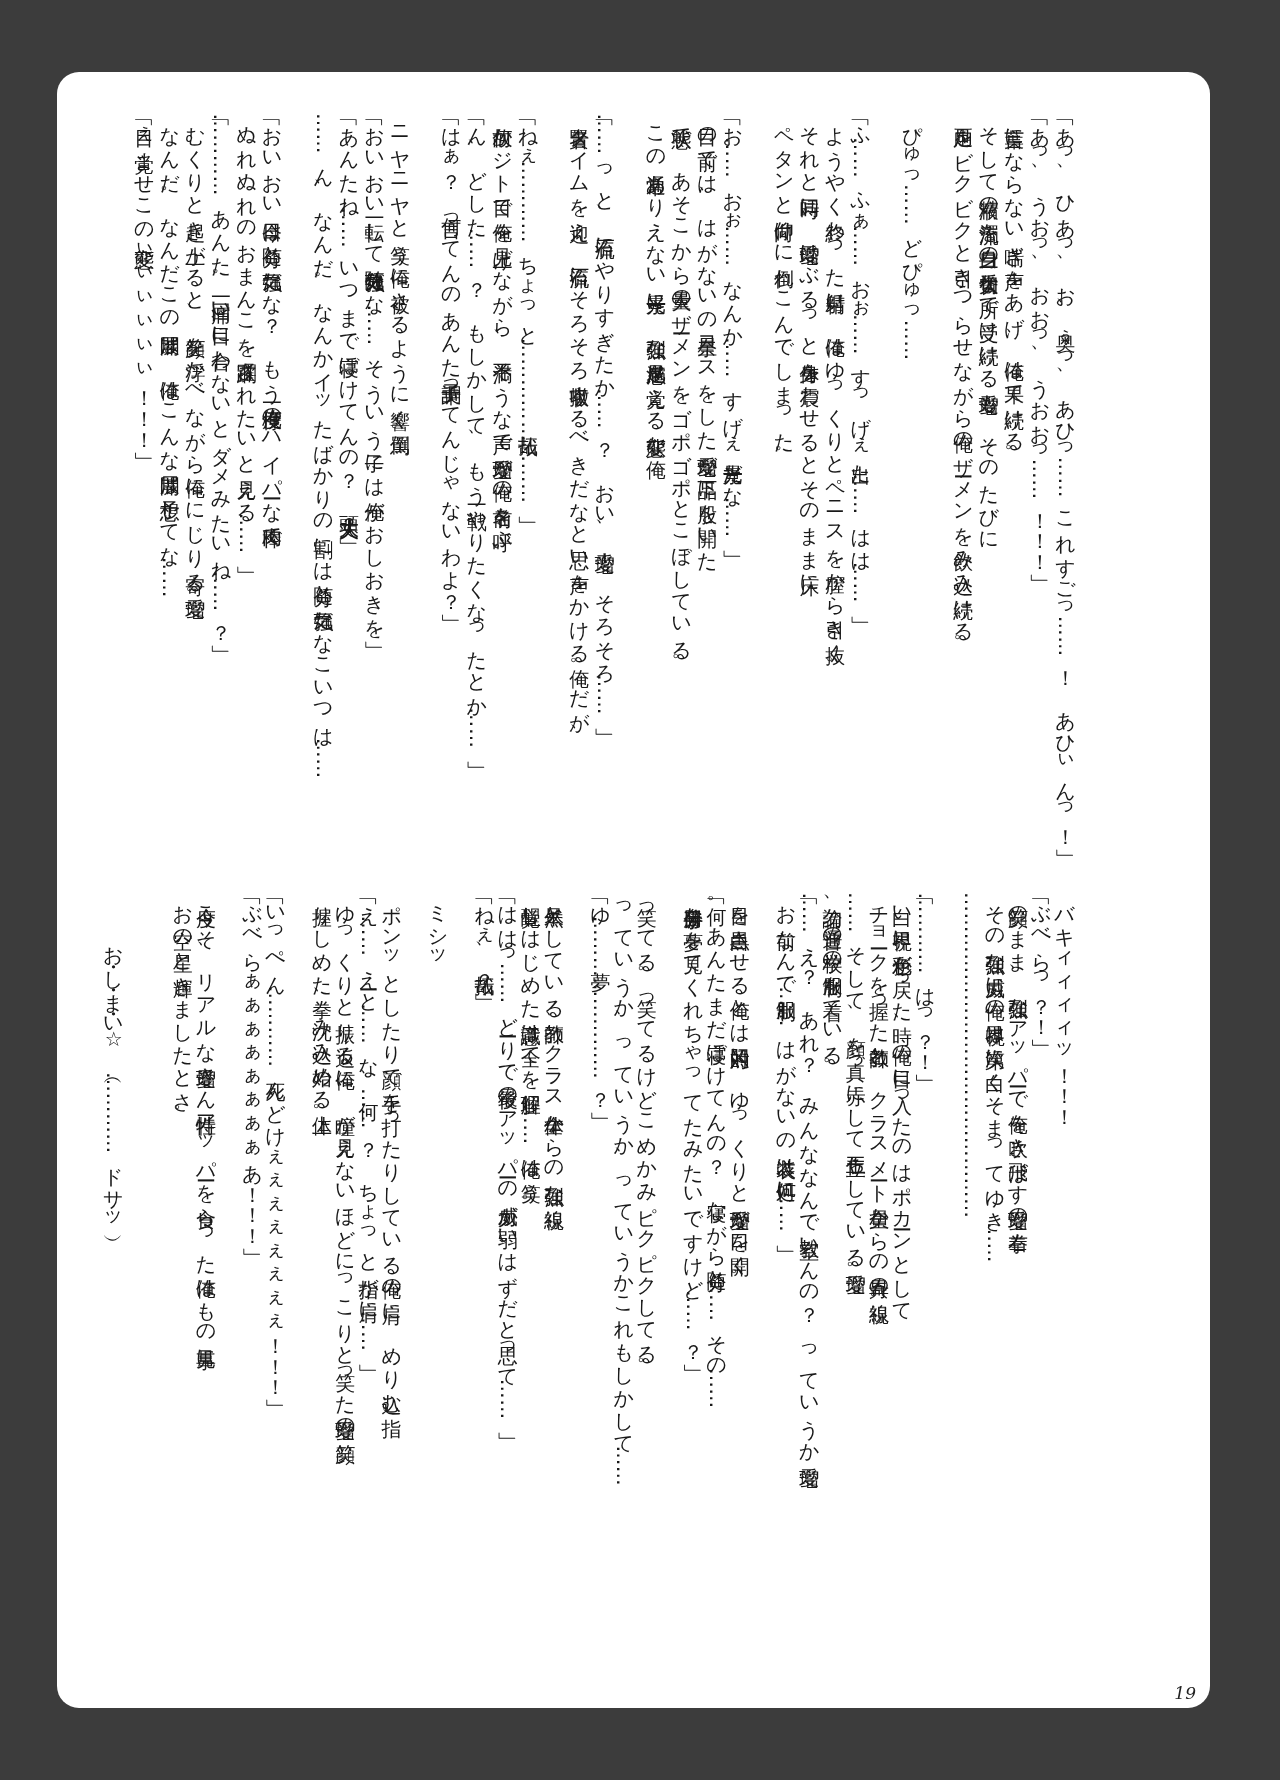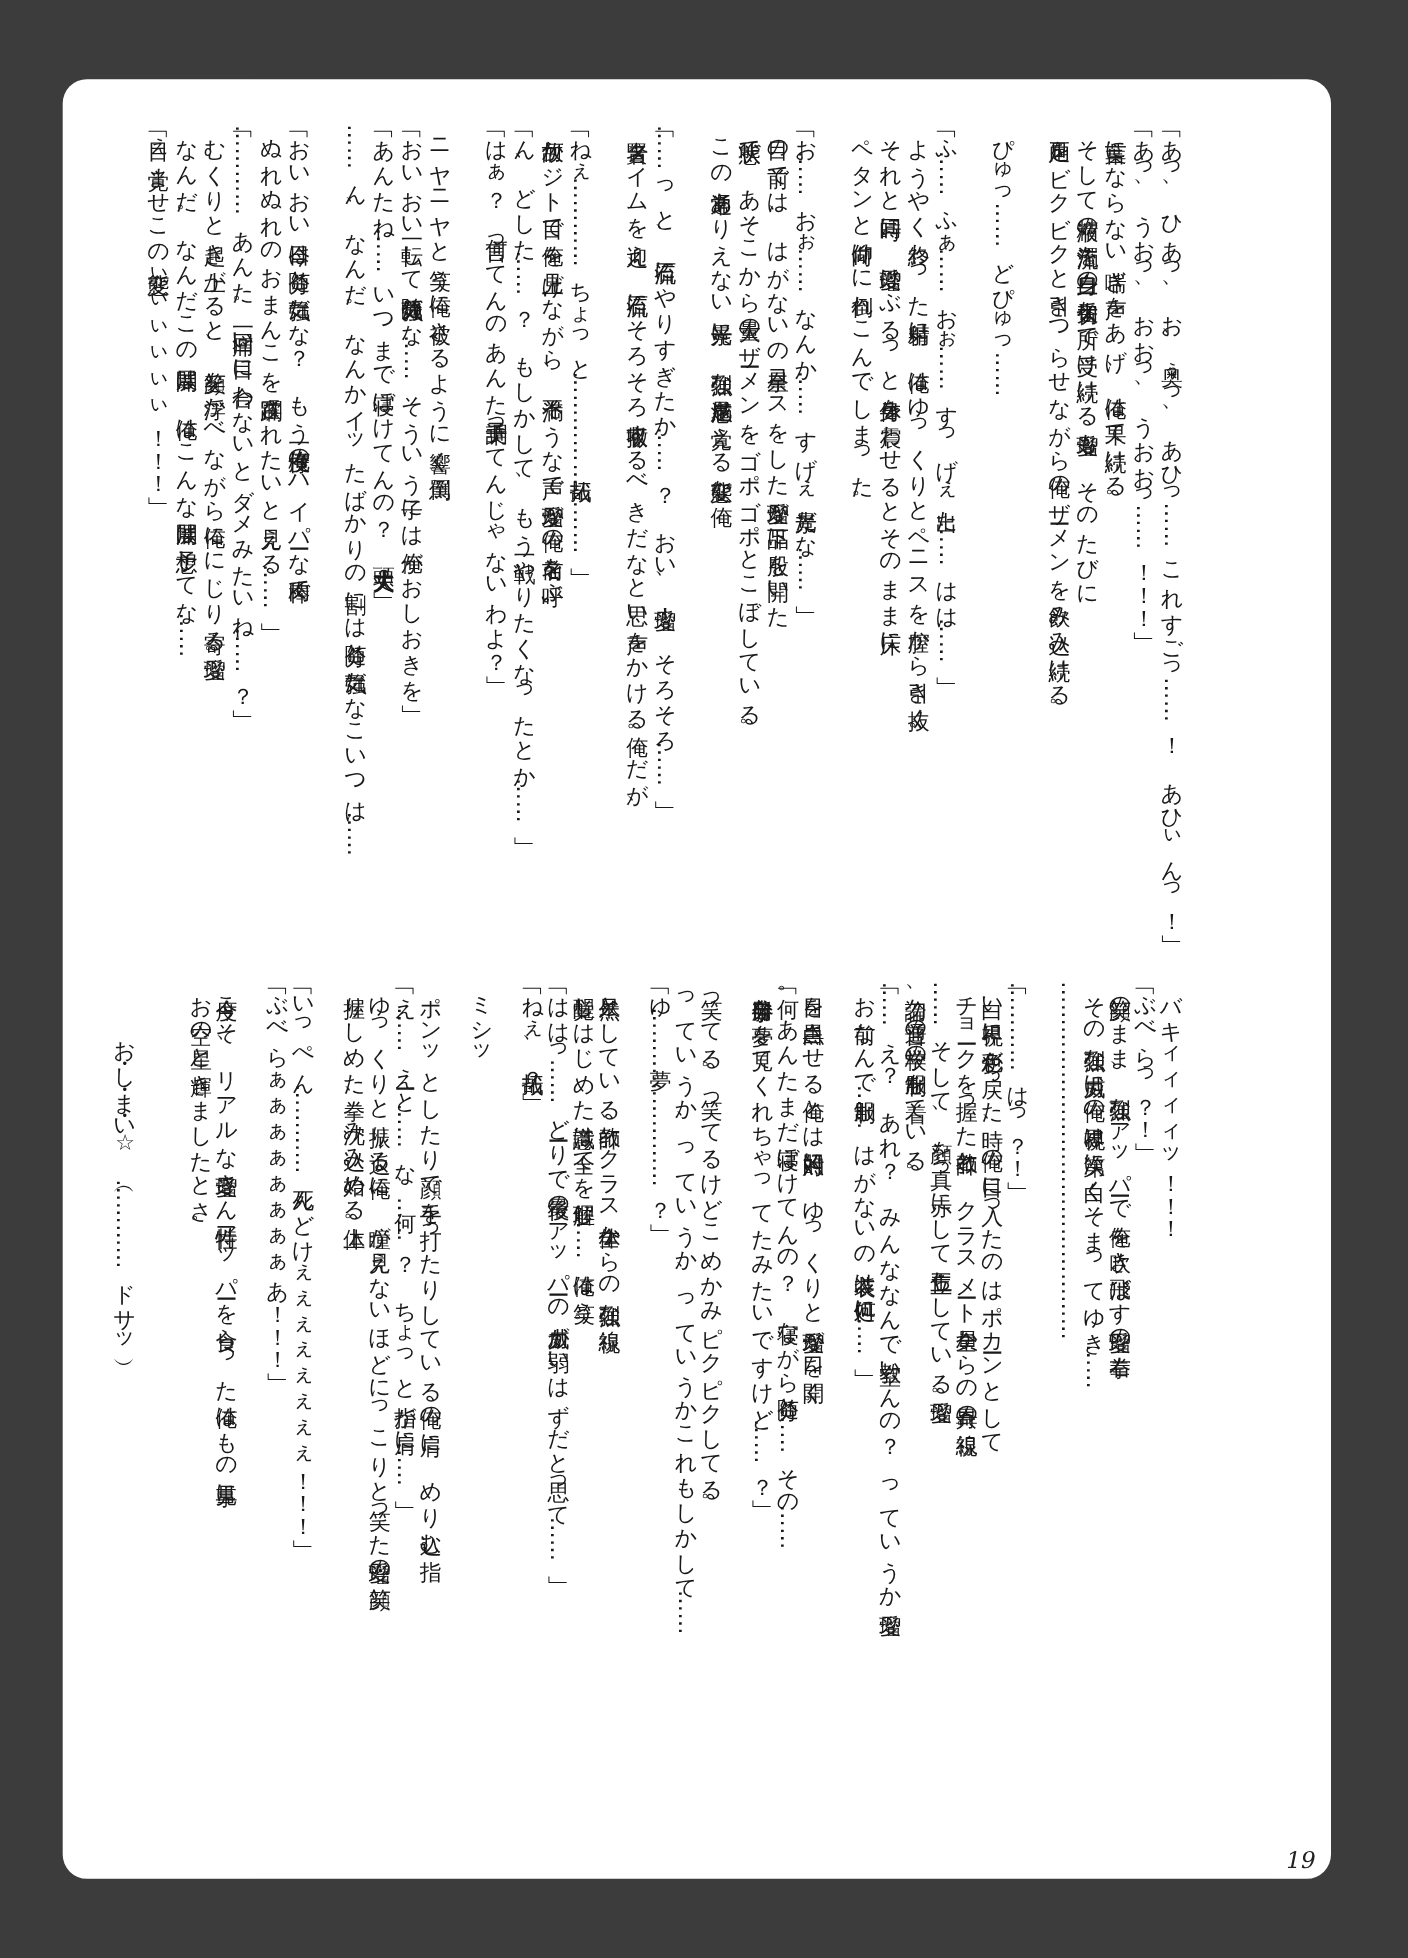--- a/index.html
+++ b/index.html
@@ -50,21 +50,21 @@
   .col {
     margin: 0;
     padding: 0;
   }
   .pagenum {
     position: absolute;
     right: 14px;
     bottom: 5px;
     font-family: "DejaVu Serif", serif;
     font-style: italic;
-    font-size: 21px;
+    font-size: 17px;
     color: #222222;
   }
 </style>
 </head>
 <body>
 
 <div class="canvas">
   <div class="page">
     <div class="tblock upper">
         <p class="col">「あっ、ひあっ、お、奥ぅっ、あひっ……これすごっ……！　あひぃんっ！」</p>

